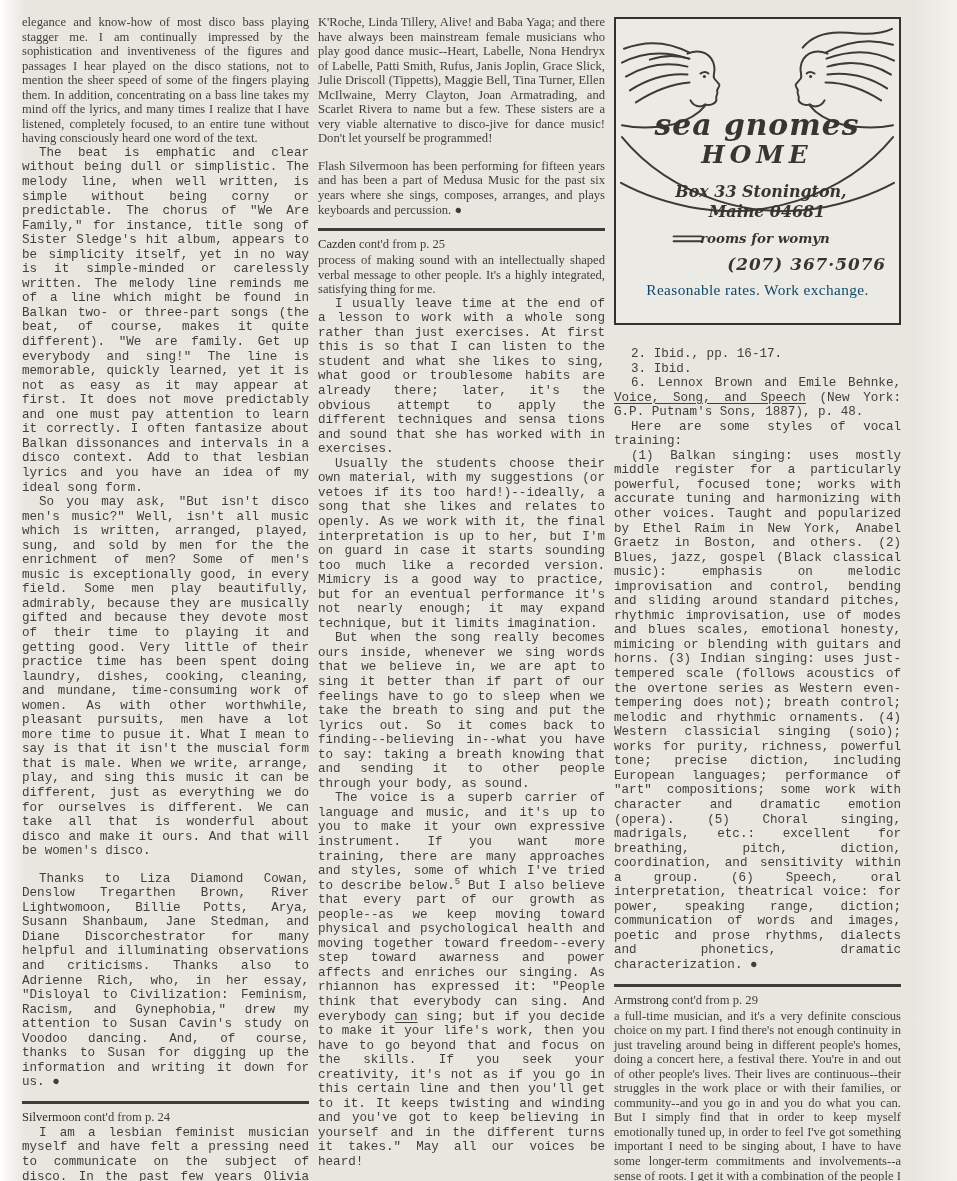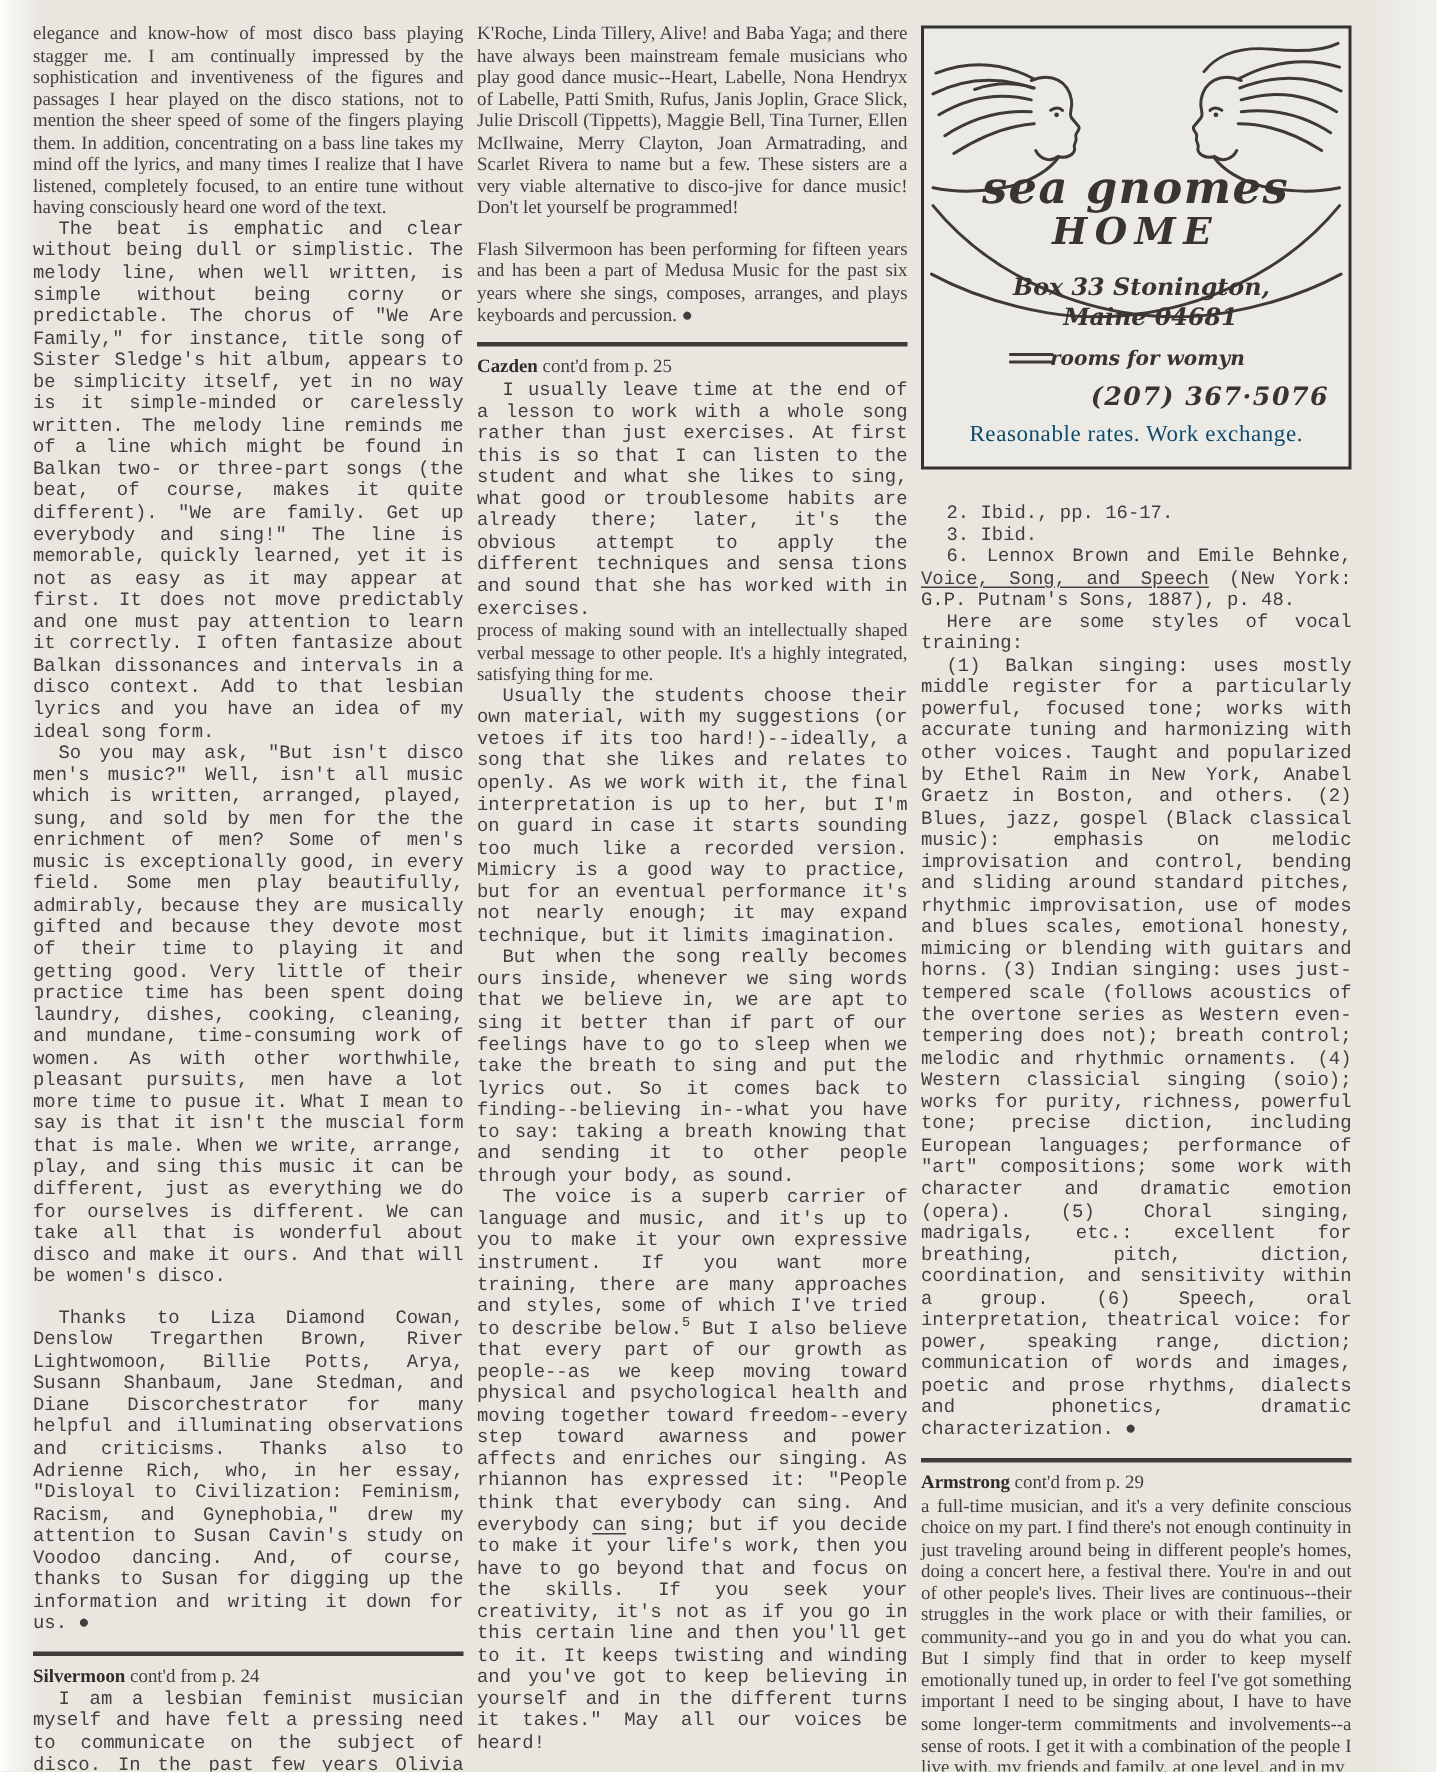--- a/index.html
+++ b/index.html
@@ -21,29 +21,29 @@
   .col { flex: 0 0 287px; width: 287px; }
   p.body {
     font-size: 12.6px;
     line-height: 14.55px;
     text-align: justify;
   }
   .indent { text-indent: 17px; font-family: Liberation Mono, monospace; }
   .gap { margin-top: 13px; }
   .rule { border: none; border-top: 3px solid #3e3c38; margin: 11px 0 6px; }
   .cont-header { font-size: 12.6px; line-height: 15px; margin-bottom: 1px; text-align: left; }
-  .bold { font-weight: bold; color: #2f2d29; }
+  .bold { font-weight: normal; color: #2f2d29; }
   .u { text-decoration: underline; text-underline-offset: 2px; }
   sup.fn { font-size: 9px; line-height: 0; vertical-align: super; }
   .footnotes-title { text-align: left; font-weight: bold; font-size: 13px; color: #2f2d29; margin: 10px 0 5px; }
   .ad-box {
     border: 2.5px solid #34322e;
     background: #eceae4;
     margin: 2px 0 22px 0;
-    padding: 2px 2px 12px;
+    padding: 2px 2px 24px;
   }
   .ad-rates { text-align: center; font-size: 15.3px; color: #0c4a6e; margin-top: 2px; letter-spacing: 0.4px; }
   .ad-art { display: block; width: 100%; height: 258px; }
   .ad-art path, .ad-art line { fill: none; stroke: #3d3a35; stroke-width: 2; stroke-linecap: round; }
   .ad-art circle { fill: #3d3a35; }
   .ad-art text { fill: #383430; }
   .ad-title1 { font-family: "DejaVu Serif", serif; font-style: italic; font-weight: bold; font-size: 30px; letter-spacing: 1px; }
   .ad-title2 { font-family: "DejaVu Serif", serif; font-style: italic; font-weight: bold; font-size: 25px; letter-spacing: 5px; }
   .ad-hand  { font-family: "DejaVu Serif", serif; font-style: italic; font-weight: bold; font-size: 16px; }
   .ad-hand-sm { font-family: "DejaVu Serif", serif; font-style: italic; font-weight: bold; font-size: 13.5px; }
@@ -63,22 +63,22 @@
       <hr class="rule">
       <p class="cont-header"><span class="bold">Silvermoon</span><span> cont'd from p. 24</span></p>
       <p class="body indent">I am a lesbian feminist musician myself and have felt a pressing need to communicate on the subject of disco.  In the past few years Olivia Records and other independent labels have come out with some very danceable music by such women's bands as BeBe</p>
     </div>
 
     <div class="col">
       <p class="body">K'Roche, Linda Tillery, Alive!  and Baba Yaga; and there have always been mainstream female musicians who play good dance music--Heart, Labelle, Nona Hendryx of Labelle, Patti Smith, Rufus, Janis Joplin, Grace Slick, Julie Driscoll (Tippetts), Maggie Bell, Tina Turner, Ellen McIlwaine, Merry Clayton, Joan Armatrading, and Scarlet Rivera to name but a few.  These sisters are a very viable alternative to disco-jive for dance music!  Don't let yourself be programmed!</p>
       <p class="body gap">Flash Silvermoon has been performing for fifteen years and has been a part of Medusa Music for the past six years where she sings, composes, arranges, and plays keyboards and percussion. ●</p>
       <hr class="rule">
       <p class="cont-header"><span class="bold">Cazden</span><span> cont'd from p. 25</span></p>
+      <p class="body">process of making sound with an intellectually shaped verbal message to other people.  It's a highly integrated, satisfying thing for me.</p>
       <p class="body indent">I usually leave time at the end of a lesson to work with a whole song rather than just exercises.  At first this is so that I can listen to the student and what she likes to sing, what good or troublesome habits are already there; later, it's the obvious attempt to apply the different techniques and sensa tions and sound that she has worked with in exercises.</p>
-      <p class="body">process of making sound with an intellectually shaped verbal message to other people.  It's a highly integrated, satisfying thing for me.</p>
       <p class="body indent">Usually the students choose their own material, with my suggestions (or vetoes if its too hard!)--ideally, a song that she likes and relates to openly.  As we work with it, the final interpretation is up to her, but I'm on guard in case it starts sounding too much like a recorded version.  Mimicry is a good way to practice, but for an eventual performance it's not nearly enough; it may expand technique, but it limits imagination.</p>
       <p class="body indent">But when the song really becomes ours inside, whenever we sing words that we believe in, we are apt to sing it better than if part of our feelings have to go to sleep when we take the breath to sing and put the lyrics out.  So it comes back to finding--believing in--what you have to say:  taking a breath knowing that and sending it to other people through your body, as sound.</p>
       <p class="body indent"><span>The voice is a superb carrier of language and music, and it's up to you to make it your own expressive instrument.  If you want more training, there are many approaches and styles, some of which I've tried to describe below.</span><sup class="fn">5</sup><span> But I also believe that every part of our growth as people--as we keep moving toward physical and psychological health and moving together toward freedom--every step toward awarness and power affects and enriches our singing.  As rhiannon has expressed it:  "People think that everybody can sing.  And everybody </span><span class="u">can</span><span> sing; but if you decide to make it your life's work, then you have to go beyond that and focus on the skills.  If you seek your creativity, it's not as if you go in this certain line and then you'll get to it.  It keeps twisting and winding and you've got to keep believing in yourself and in the different turns it takes."  May all our voices be heard!</span></p>
       <p class="footnotes-title">Footnotes</p>
     </div>
 
     <div class="col">
 
       <div class="ad-box">
         <svg class="ad-art" viewBox="0 0 281 258">

